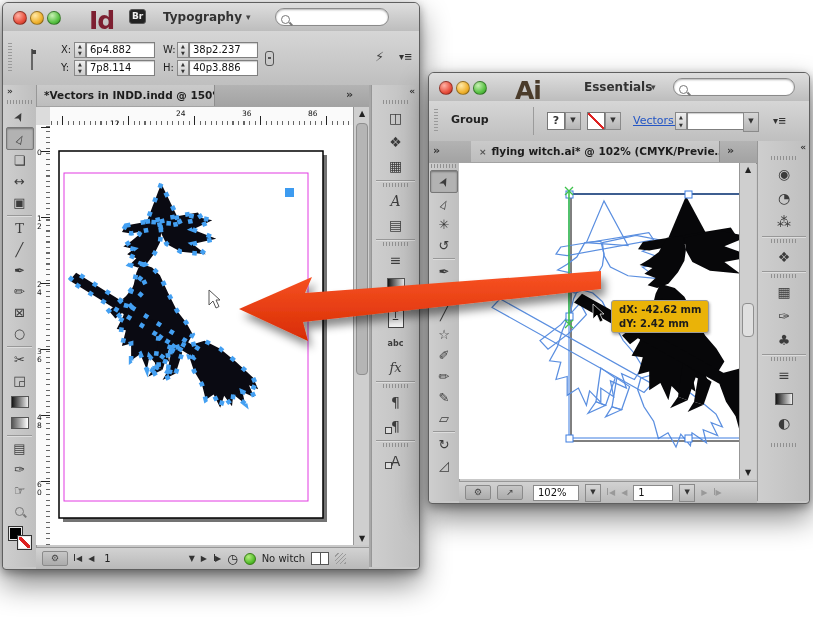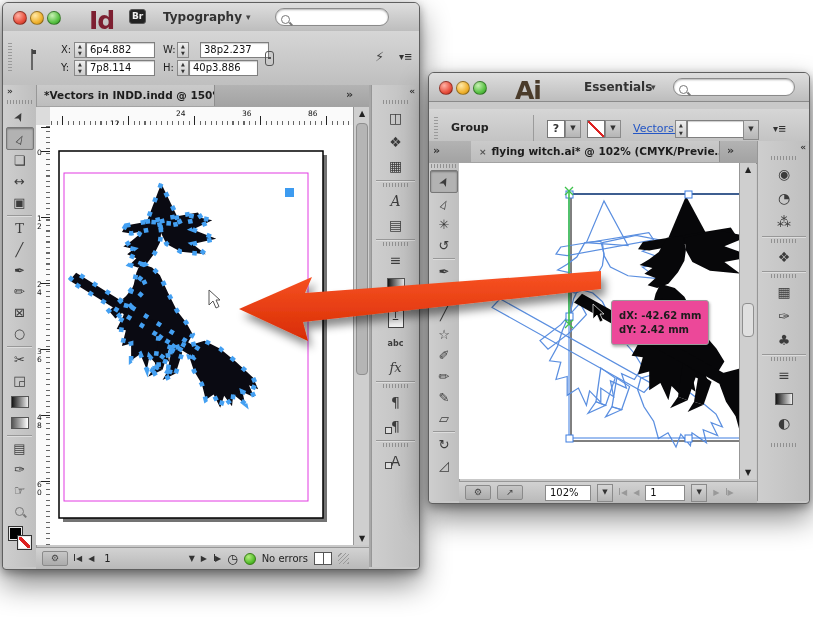--- a/index.html
+++ b/index.html
@@ -100,23 +100,23 @@
   .swatch{width:16px;height:16px;background:#fff;border:1px solid #777;text-align:center;font-size:11px;
           font-weight:bold;line-height:16px;color:#333;}
   .swatch.none{background:linear-gradient(45deg,#fff 44%,#d22 44%,#d22 56%,#fff 56%);}
   .link{color:#2456c5;text-decoration:underline;font-size:11px;}
   .chain{display:inline-block;width:7px;height:13px;border:1.5px solid #555;border-radius:3px;position:relative;}
   .chain:after{content:"";position:absolute;left:2px;right:2px;top:5px;height:2px;background:#555;}
   .proxy{width:15px;height:15px;border:1px solid #666;
          background-image:linear-gradient(90deg,transparent 4px,#666 4px 5px,transparent 5px 9px,#666 9px 10px,transparent 10px),
                           linear-gradient(transparent 4px,#666 4px 5px,transparent 5px 9px,#666 9px 10px,transparent 10px);position:relative;}
   .proxy:after{content:"";position:absolute;left:0;top:0;width:4px;height:4px;background:#444;}
-  .tooltip{position:absolute;background:#ec4899;border:1px solid #9b9b9b;border-radius:3px;
+  .tooltip{position:absolute;background:#eab308;border:1px solid #9b9b9b;border-radius:3px;
            box-shadow:1px 2px 3px rgba(0,0,0,.3);font-size:10px;font-weight:bold;color:#1c1c1c;
-           padding:8px 7px;line-height:1.35;white-space:nowrap;}
+           padding:2px 7px;line-height:1.35;white-space:nowrap;}
   .menuic{font-size:10px;color:#333;font-weight:bold;}
   .brbadge{display:inline-block;background:#222;color:#eee;border:1px solid #555;border-radius:3px;
            font-size:9px;font-weight:bold;padding:1px 2px;line-height:11px;}
   .idlogo{color:#7d1f31;}
   .ailogo{color:#4a3b2a;}
 </style>
 </head>
 <body>
 
 <svg width="0" height="0" style="position:absolute">
@@ -161,21 +161,21 @@
       <span class="vgrip" style="left:5px;top:12px;height:30px;"></span>
       <span class="proxy abs" style="left:28px;top:19px;"></span>
       <span class="fldlab abs" style="left:58px;top:13px;">X:</span>
       <span class="stepper" style="left:71px;top:11px;">▲<br>▼</span>
       <span class="fld" style="left:83px;top:11px;width:64px;">6p4.882</span>
       <span class="fldlab abs" style="left:58px;top:31px;">Y:</span>
       <span class="stepper" style="left:71px;top:29px;">▲<br>▼</span>
       <span class="fld" style="left:83px;top:29px;width:64px;">7p8.114</span>
       <span class="fldlab abs" style="left:160px;top:13px;">W:</span>
       <span class="stepper" style="left:174px;top:11px;">▲<br>▼</span>
-      <span class="fld" style="left:197px;top:11px;width:64px;">38p2.237</span>
+      <span class="fld" style="left:186px;top:11px;width:64px;">38p2.237</span>
       <span class="fldlab abs" style="left:160px;top:31px;">H:</span>
       <span class="stepper" style="left:174px;top:29px;">▲<br>▼</span>
       <span class="fld" style="left:186px;top:29px;width:64px;">40p3.886</span>
       <span class="chain abs" style="left:260px;top:20px;"></span>
       <span class="abs" style="left:372px;top:18px;font-size:13px;color:#444;">⚡</span>
       <span class="menuic abs" style="left:396px;top:20px;">▾≡</span>
     </div>
 
     <div class="tabbar" style="top:82px;">
       <span class="tab on" style="left:33px;width:162px;">*Vectors in INDD.indd @ 150%</span>
@@ -347,41 +347,41 @@
     <div class="status" style="left:33px;right:50px;bottom:0;height:21px;">
       <span class="sbtn">⚙</span>
       <span class="navb navend">◀</span>
       <span class="navb">◀</span>
       <span style="margin-left:4px;">1</span>
       <span class="navb" style="margin-left:72px;">▼</span>
       <span class="navb">▶</span>
       <span class="navb navend r">▶</span>
       <span style="font-size:12px;color:#222;">◷</span>
       <span class="gdot"></span>
-      <span>No errors</span>
+      <span>No witch</span>
       <span class="spreadic"></span>
       <span class="gripcorner"></span>
     </div>
     <div class="abs" style="left:366px;top:82px;width:2px;height:482px;background:#a8a8a8;"></div>
   </div>
 
   <div class="win" style="left:428px;top:72px;width:380px;height:430px;">
     <div class="titlebar">
       <span class="tl red abs" style="left:10px;"></span>
       <span class="tl yel abs" style="left:27px;"></span>
       <span class="tl grn abs" style="left:44px;"></span>
       <span class="applogo ailogo abs" style="left:86px;top:3px;">Ai</span>
       <span class="wslabel abs" style="left:155px;top:7px;">Essentials</span>
       <span class="caret abs" style="left:222px;top:9px;">▾</span>
       <span class="search abs" style="left:244px;top:5px;width:120px;">
         <span class="mag" style="margin:3px 0 0 5px;"></span>
       </span>
     </div>
 
-    <div class="ctrl" style="top:36px;height:40px;">
+    <div class="ctrl" style="top:28px;height:40px;">
       <span class="vgrip" style="left:5px;top:8px;height:24px;"></span>
       <span class="abs" style="left:22px;top:12px;font-size:11px;font-weight:bold;color:#222;">Group</span>
       <span class="abs" style="left:104px;top:6px;width:1px;height:28px;background:#9b9b9b;"></span>
       <span class="swatch abs" style="left:118px;top:11px;">?</span>
       <span class="dropbtn abs" style="left:136px;top:11px;">▼</span>
       <span class="swatch none abs" style="left:158px;top:11px;"></span>
       <span class="dropbtn abs" style="left:176px;top:11px;">▼</span>
       <span class="link abs" style="left:204px;top:13px;">Vectors:</span>
       <span class="stepper" style="left:246px;top:11px;height:16px;line-height:8px;">▲<br>▼</span>
       <span class="fld" style="left:258px;top:11px;width:54px;height:16px;"></span>
@@ -522,21 +522,21 @@
         </div>
       <div class="pic">
           <span>◐</span>
         </div>
       <div class="hgrip" style="margin-top:8px;"></div>
     </div>
 
     <div class="status" style="left:30px;right:52px;bottom:0;height:21px;">
       <span class="sbtn">⚙</span>
       <span class="sbtn">↗</span>
-      <span class="wfld" style="width:36px;margin-left:16px;">102%</span>
+      <span class="wfld" style="width:36px;margin-left:4px;">102%</span>
       <span class="dropbtn">▼</span>
       <span class="navb dis navend">◀</span>
       <span class="navb dis">◀</span>
       <span class="wfld" style="width:30px;">1</span>
       <span class="dropbtn">▼</span>
       <span class="navb dis">▶</span>
       <span class="navb dis navend r">▶</span>
     </div>
   </div>
 

